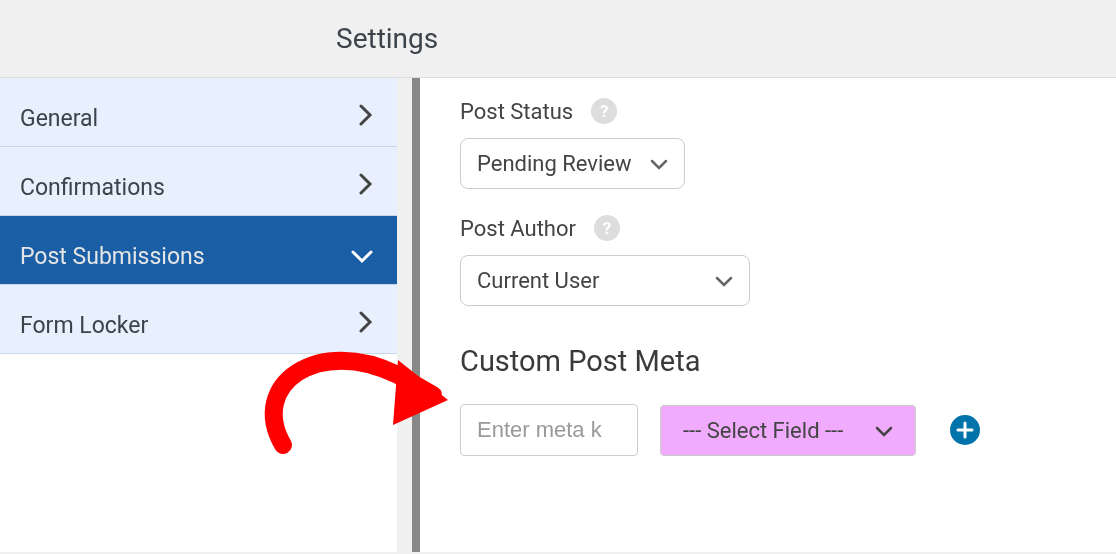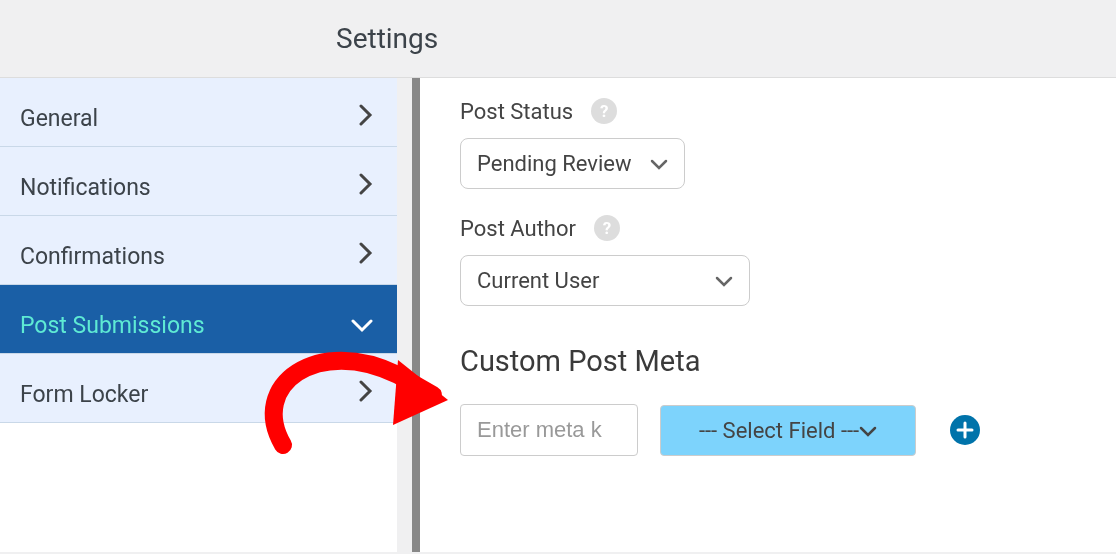--- a/index.html
+++ b/index.html
@@ -39,21 +39,21 @@
       justify-content: space-between;
       padding: 26px 24px 14px 20px;
       font-size: 23px;
       color: #3c434a;
       background: #e8f0fe;
       border-bottom: 1px solid #c9d8e8;
       cursor: pointer;
     }
     .sidebar-item.active {
       background: #1a5fa6;
-      color: #5eead4;
+      color: #e5e5e5;
     }
     .sidebar-item .chevron {
       color: #444;
       font-size: 24px;
     }
     .sidebar-item.active .chevron {
       color: #fff;
     }
     .content {
       flex: 1;
@@ -126,27 +126,27 @@
       color: #999;
       background: #fff;
       width: 178px;
     }
     .text-input::placeholder {
       color: #999;
     }
     .select-field {
       display: inline-flex;
       align-items: center;
-      justify-content: center;
+      justify-content: space-between;
       border: 1px solid #ccc;
       border-radius: 4px;
       padding: 12px 22px;
       font-size: 22px;
       color: #444;
-      background: #7dd3fc;
+      background: #f0abfc;
       cursor: pointer;
       min-width: 256px;
     }
     .add-btn {
       display: inline-flex;
       align-items: center;
       justify-content: center;
       width: 30px;
       height: 30px;
       border-radius: 50%;
@@ -169,28 +169,20 @@
 <body>
 
 <div class="header">
   <div class="header-title">Settings</div>
 </div>
 
 <div class="main-container">
   <div class="sidebar">
     <div class="sidebar-item">
       <span>General</span>
-      <span class="chevron">
-        <svg width="14" height="22" viewBox="0 0 14 22">
-            <path d="M2 2 L11 11 L2 20" stroke="currentColor" stroke-width="3" fill="none" stroke-linecap="round"></path>
-          </svg>
-      </span>
-    </div>
-    <div class="sidebar-item">
-      <span>Notifications</span>
       <span class="chevron">
         <svg width="14" height="22" viewBox="0 0 14 22">
             <path d="M2 2 L11 11 L2 20" stroke="currentColor" stroke-width="3" fill="none" stroke-linecap="round"></path>
           </svg>
       </span>
     </div>
     <div class="sidebar-item">
       <span>Confirmations</span>
       <span class="chevron">
         <svg width="14" height="22" viewBox="0 0 14 22">

